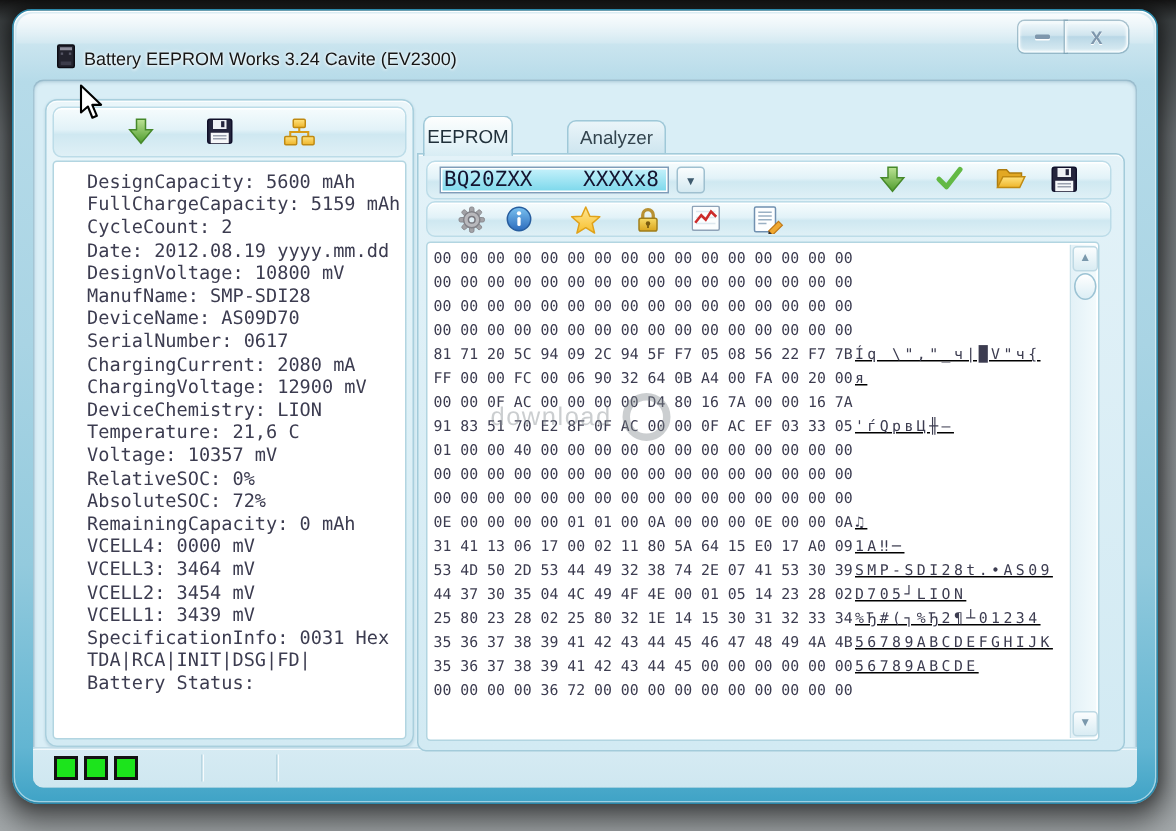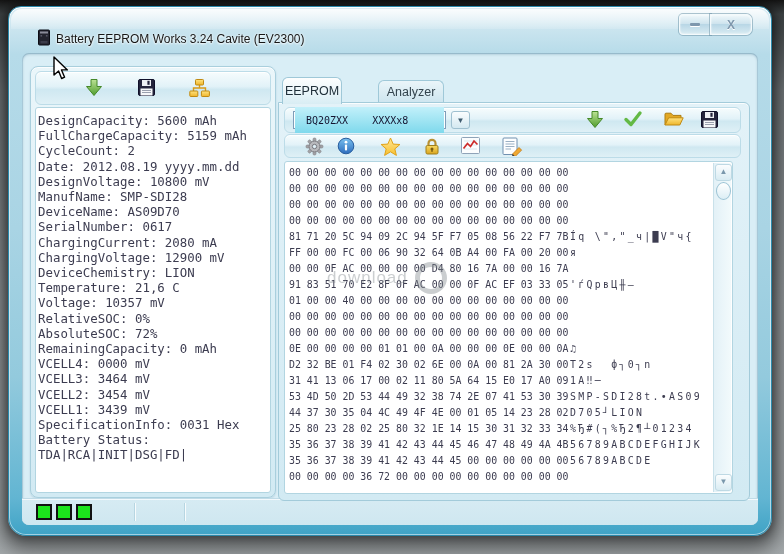--- a/index.html
+++ b/index.html
@@ -33,46 +33,46 @@
     background:linear-gradient(180deg,#eaf6fa,#d2eaf3);
     box-shadow:inset 0 1px 0 rgba(255,255,255,.8),0 1px 2px rgba(60,110,140,.2);}
   .toolstrip{position:absolute;border:1px solid #bcdce8;border-radius:6px;
     background:linear-gradient(180deg,#f6fcfd 0%,#e2f2f8 45%,#cfe8f1 55%,#dff0f6 100%);
     box-shadow:inset 0 1px 0 #fff;}
   .whitebox{position:absolute;background:#fff;border:1px solid #b2d5e1;border-radius:3px;}
   
   .left-panel{left:8px;top:13px;width:244px;height:430px;}
   .left-toolbar{left:4px;top:4px;right:4px;height:32px;}
   .ltb-icon{position:absolute;top:6px;}
-  .info-text{left:4px;top:40px;right:4px;bottom:4px;overflow:hidden;padding:5px 2px 0 2px;}
+  .info-text{left:4px;top:40px;right:4px;bottom:4px;overflow:hidden;padding:5px 2px 0 22px;}
   .info-line{font-family:"DejaVu Sans Mono","DejaVu Sans",monospace;font-size:12.4px;line-height:15.2px;
     color:#3c3c50;white-space:pre;}
   
   .right-panel{position:absolute;left:256px;top:24px;width:472px;height:424px;}
   .tab{position:absolute;top:0;height:25px;border:1px solid #9fc8d8;border-bottom:none;border-radius:6px 6px 0 0;
     font-size:12.5px;color:#20303a;display:flex;align-items:center;justify-content:center;}
   .tab-active{left:4px;width:58px;background:linear-gradient(180deg,#fdfefe,#e4f3f8 70%,#d8edf4);z-index:3;height:26px;}
   .tab-inactive{left:64px;width:64px;top:3px;height:22px;background:linear-gradient(180deg,#eaf5f9,#cde5ef);z-index:1;color:#33444e;margin-left:36px;}
   .pagebox{position:absolute;left:0;top:25px;right:0;bottom:0;border:1px solid #a3cbda;border-radius:0 6px 6px 6px;
     background:linear-gradient(180deg,#e3f2f8,#d2eaf3);z-index:2;box-shadow:inset 0 1px 0 rgba(255,255,255,.8);}
   .toolbar1{left:5px;top:4px;right:8px;height:24px;}
   .toolbar2{left:5px;top:31px;right:8px;height:22px;}
   .combo{position:absolute;left:8px;top:3px;width:153px;height:18px;background:#fff;border:1px solid #7f9db9;
     box-sizing:border-box;display:flex;align-items:center;}
-  .combo-sel{margin:1px;flex:1;height:26px;background:linear-gradient(180deg,#c2f0fa,#7fd9ec);
-    display:flex;align-items:center;padding-left:11px;
-    font-family:"DejaVu Sans Mono","DejaVu Sans",monospace;font-size:10px;color:#141430;white-space:pre;}
+  .combo-sel{margin:1px;flex:1;height:14px;background:linear-gradient(180deg,#c2f0fa,#7fd9ec);
+    display:flex;align-items:center;padding-left:1px;
+    font-family:"DejaVu Sans Mono","DejaVu Sans",monospace;font-size:14px;color:#141430;white-space:pre;}
   .dropbtn{position:absolute;left:166px;top:3px;width:19px;height:18px;border:1px solid #9fc0d0;border-radius:3px;
     background:linear-gradient(180deg,#fafdfe,#d4e9f1);display:flex;align-items:center;justify-content:center;
     font-size:8px;color:#3e5a6e;box-sizing:border-box;}
   .tb-icon{position:absolute;top:2px;}
   .tb2-icon{position:absolute;top:2px;}
   
   .hexbox{left:5px;top:58px;right:16px;bottom:6px;}
-  .hex-rows{position:absolute;left:4px;top:3px;right:21px;bottom:2px;overflow:hidden;}
+  .hex-rows{position:absolute;left:4px;top:3px;right:21px;bottom:2px;overflow:hidden;text-decoration:underline;}
   .hex-row{white-space:pre;font-family:"DejaVu Sans Mono","DejaVu Sans",monospace;font-size:9.9px;
     line-height:16px;color:#3c3c50;}
   .hex-row .hx{display:inline-block;width:281px;}
   .hex-row .as{letter-spacing:2.3px;}
   .scrollbar{position:absolute;top:1px;right:1px;bottom:1px;width:17px;background:linear-gradient(90deg,#e3f1f7,#f2fafc);
     border-left:1px solid #c9e1ea;border-radius:0 2px 2px 0;}
   .sb-btn{position:absolute;left:1px;width:15px;height:15px;border:1px solid #bed9e4;border-radius:3px;
     background:linear-gradient(180deg,#fbfdfe,#d9ecf3);color:#7a98ac;font-size:8px;line-height:14px;text-align:center;}
   .sb-up{top:1px;}
   .sb-down{bottom:1px;}
@@ -186,22 +186,22 @@
             <div class="info-line">Temperature: 21,6 C</div>
             <div class="info-line">Voltage: 10357 mV</div>
             <div class="info-line">RelativeSOC: 0%</div>
             <div class="info-line">AbsoluteSOC: 72%</div>
             <div class="info-line">RemainingCapacity: 0 mAh</div>
             <div class="info-line">VCELL4: 0000 mV</div>
             <div class="info-line">VCELL3: 3464 mV</div>
             <div class="info-line">VCELL2: 3454 mV</div>
             <div class="info-line">VCELL1: 3439 mV</div>
             <div class="info-line">SpecificationInfo: 0031 Hex</div>
+            <div class="info-line">TDA|RCA|INIT|DSG|FD|</div>
             <div class="info-line">Battery Status:</div>
-            <div class="info-line">TDA|RCA|INIT|DSG|FD|</div>
           </div>
       </div>
 
       <div class="right-panel">
         <div class="tab tab-active">
           <span>EEPROM</span>
         </div>
         <div class="tab tab-inactive">
           <span>Analyzer</span>
         </div>
@@ -300,21 +300,20 @@
                 <div class="hex-row"><span class="hx">00 00 00 00 00 00 00 00 00 00 00 00 00 00 00 00</span><span class="as"></span></div>
                 <div class="hex-row"><span class="hx">00 00 00 00 00 00 00 00 00 00 00 00 00 00 00 00</span><span class="as"></span></div>
                 <div class="hex-row"><span class="hx">81 71 20 5C 94 09 2C 94 5F F7 05 08 56 22 F7 7B</span><span class="as">Íq \","_ч|█V"ч{</span></div>
                 <div class="hex-row"><span class="hx">FF 00 00 FC 00 06 90 32 64 0B A4 00 FA 00 20 00</span><span class="as">я</span></div>
                 <div class="hex-row"><span class="hx">00 00 0F AC 00 00 00 00 D4 80 16 7A 00 00 16 7A</span><span class="as"></span></div>
                 <div class="hex-row"><span class="hx">91 83 51 70 E2 8F 0F AC 00 00 0F AC EF 03 33 05</span><span class="as">'ѓQpвЦ╫–</span></div>
                 <div class="hex-row"><span class="hx">01 00 00 40 00 00 00 00 00 00 00 00 00 00 00 00</span><span class="as"></span></div>
                 <div class="hex-row"><span class="hx">00 00 00 00 00 00 00 00 00 00 00 00 00 00 00 00</span><span class="as"></span></div>
                 <div class="hex-row"><span class="hx">00 00 00 00 00 00 00 00 00 00 00 00 00 00 00 00</span><span class="as"></span></div>
                 <div class="hex-row"><span class="hx">0E 00 00 00 00 01 01 00 0A 00 00 00 0E 00 00 0A</span><span class="as">♫</span></div>
-                <div class="hex-row"><span class="hx">D2 32 BE 01 F4 02 30 02 6E 00 0A 00 81 2A 30 00</span><span class="as">Т2ѕ  ф┐0┐n</span></div>
                 <div class="hex-row"><span class="hx">31 41 13 06 17 00 02 11 80 5A 64 15 E0 17 A0 09</span><span class="as">1A‼─</span></div>
                 <div class="hex-row"><span class="hx">53 4D 50 2D 53 44 49 32 38 74 2E 07 41 53 30 39</span><span class="as">SMP-SDI28t.•AS09</span></div>
                 <div class="hex-row"><span class="hx">44 37 30 35 04 4C 49 4F 4E 00 01 05 14 23 28 02</span><span class="as">D705┘LION</span></div>
                 <div class="hex-row"><span class="hx">25 80 23 28 02 25 80 32 1E 14 15 30 31 32 33 34</span><span class="as">%Ђ#(┐%Ђ2¶┴01234</span></div>
                 <div class="hex-row"><span class="hx">35 36 37 38 39 41 42 43 44 45 46 47 48 49 4A 4B</span><span class="as">56789ABCDEFGHIJK</span></div>
                 <div class="hex-row"><span class="hx">35 36 37 38 39 41 42 43 44 45 00 00 00 00 00 00</span><span class="as">56789ABCDE</span></div>
                 <div class="hex-row"><span class="hx">00 00 00 00 36 72 00 00 00 00 00 00 00 00 00 00</span><span class="as"></span></div>
               </div>
             <div class="scrollbar">
               <div class="sb-btn sb-up">

